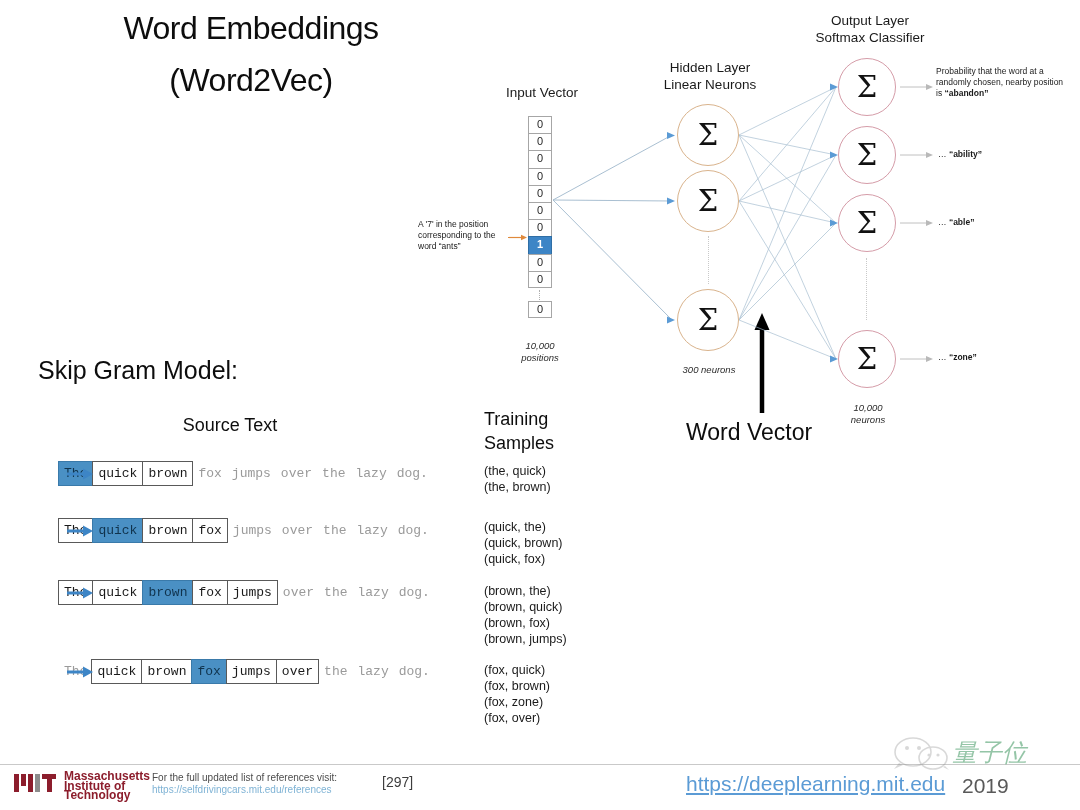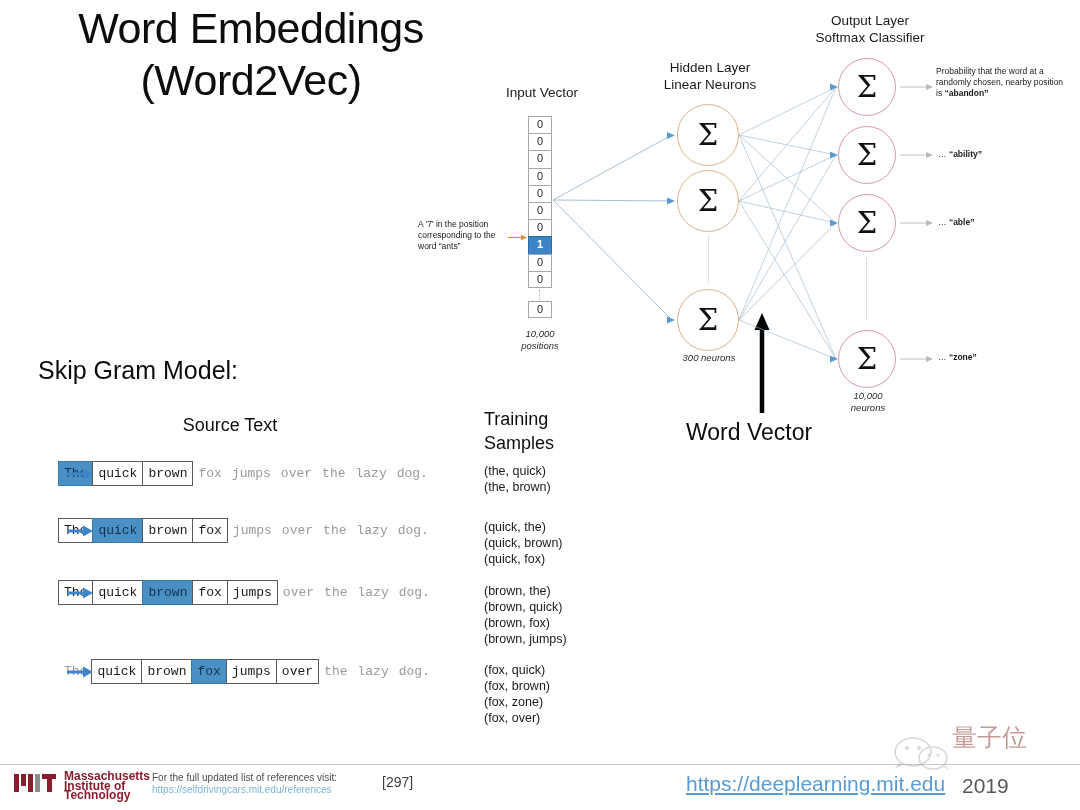--- a/index.html
+++ b/index.html
@@ -18,21 +18,21 @@
 
   
   #title-block {
     position: absolute;
     left: 36px;
     top: 2px;
     width: 430px;
     text-align: center;
   }
   #title-line1, #title-line2 {
-    font-size: 43px;
+    font-size: 32px;
     line-height: 52px;
     color: #0d0d0d;
     font-weight: 400;
     letter-spacing: -0.5px;
   }
 
   
   #skipgram-heading {
     position: absolute;
     left: 38px;
@@ -53,20 +53,21 @@
   #lbl-hidden       { left: 635px; top: 59px; width: 150px; }
   #lbl-output       { left: 790px; top: 12px; width: 160px; }
 
   .small-italic {
     position: absolute;
     font-size: 9.5px;
     font-style: italic;
     color: #2b2b2b;
     text-align: center;
     line-height: 12px;
+    margin-top: 12px;
   }
   #lbl-10000-positions { left: 500px; top: 328px; width: 80px; }
   #lbl-300-neurons     { left: 666px; top: 352px; width: 86px; }
   #lbl-10000-neurons   { left: 832px; top: 390px; width: 72px; }
 
   
   #input-vector {
     position: absolute;
     left: 528px;
     top: 116px;
@@ -339,25 +340,26 @@
     position: absolute;
     left: 885px;
     top: 736px;
     width: 190px;
     height: 34px;
     opacity: 0.33;
   }
   #wm-cn {
     position: absolute;
     left: 952px;
-    top: 721px;
+    top: 736px;
     font-size: 25px;
-    color: #7f1d1d;
+    color: #15803d;
     opacity: 0.45;
     font-family: "DejaVu Sans", sans-serif;
+    font-style: italic;
   }
 </style>
 </head>
 <body>
 
 <div id="slide">
 
   <div id="title-block">
     <div id="title-line1">Word Embeddings</div>
     <div id="title-line2">(Word2Vec)</div>

